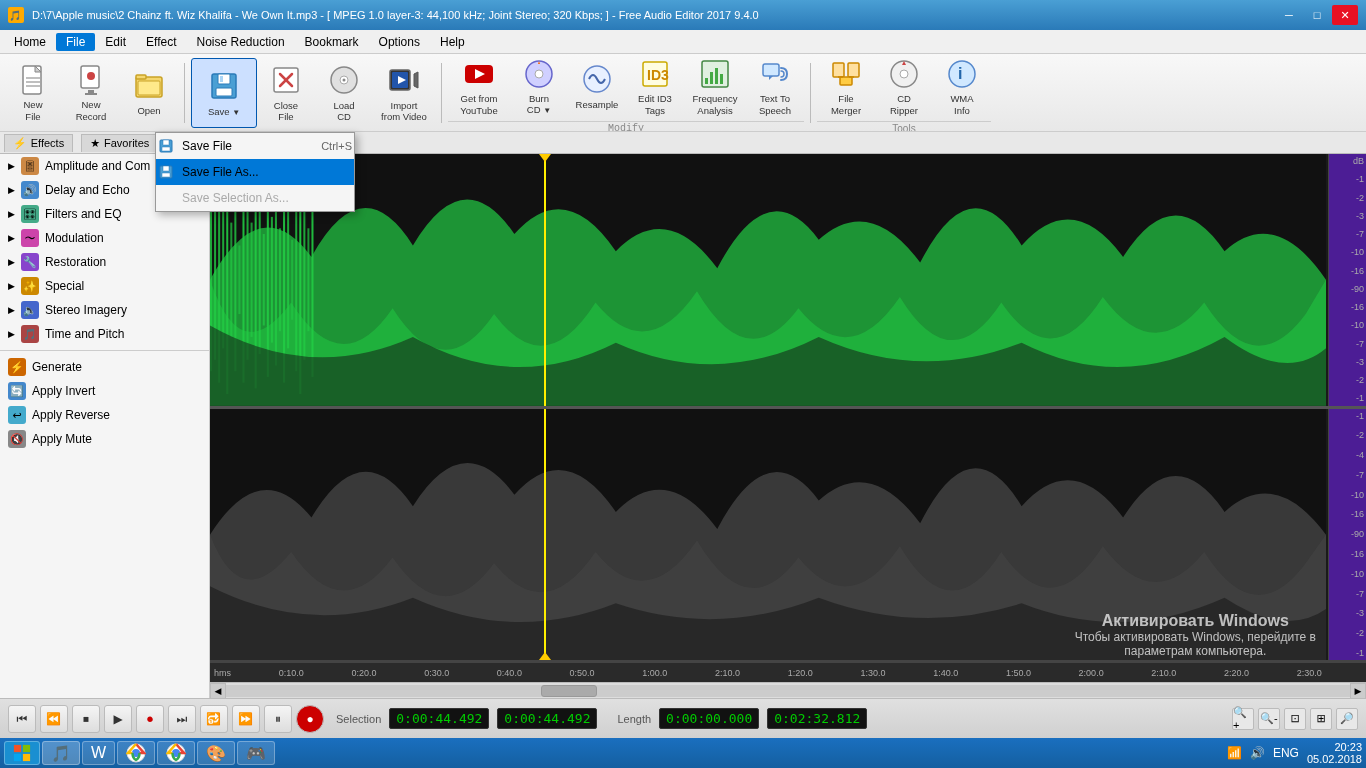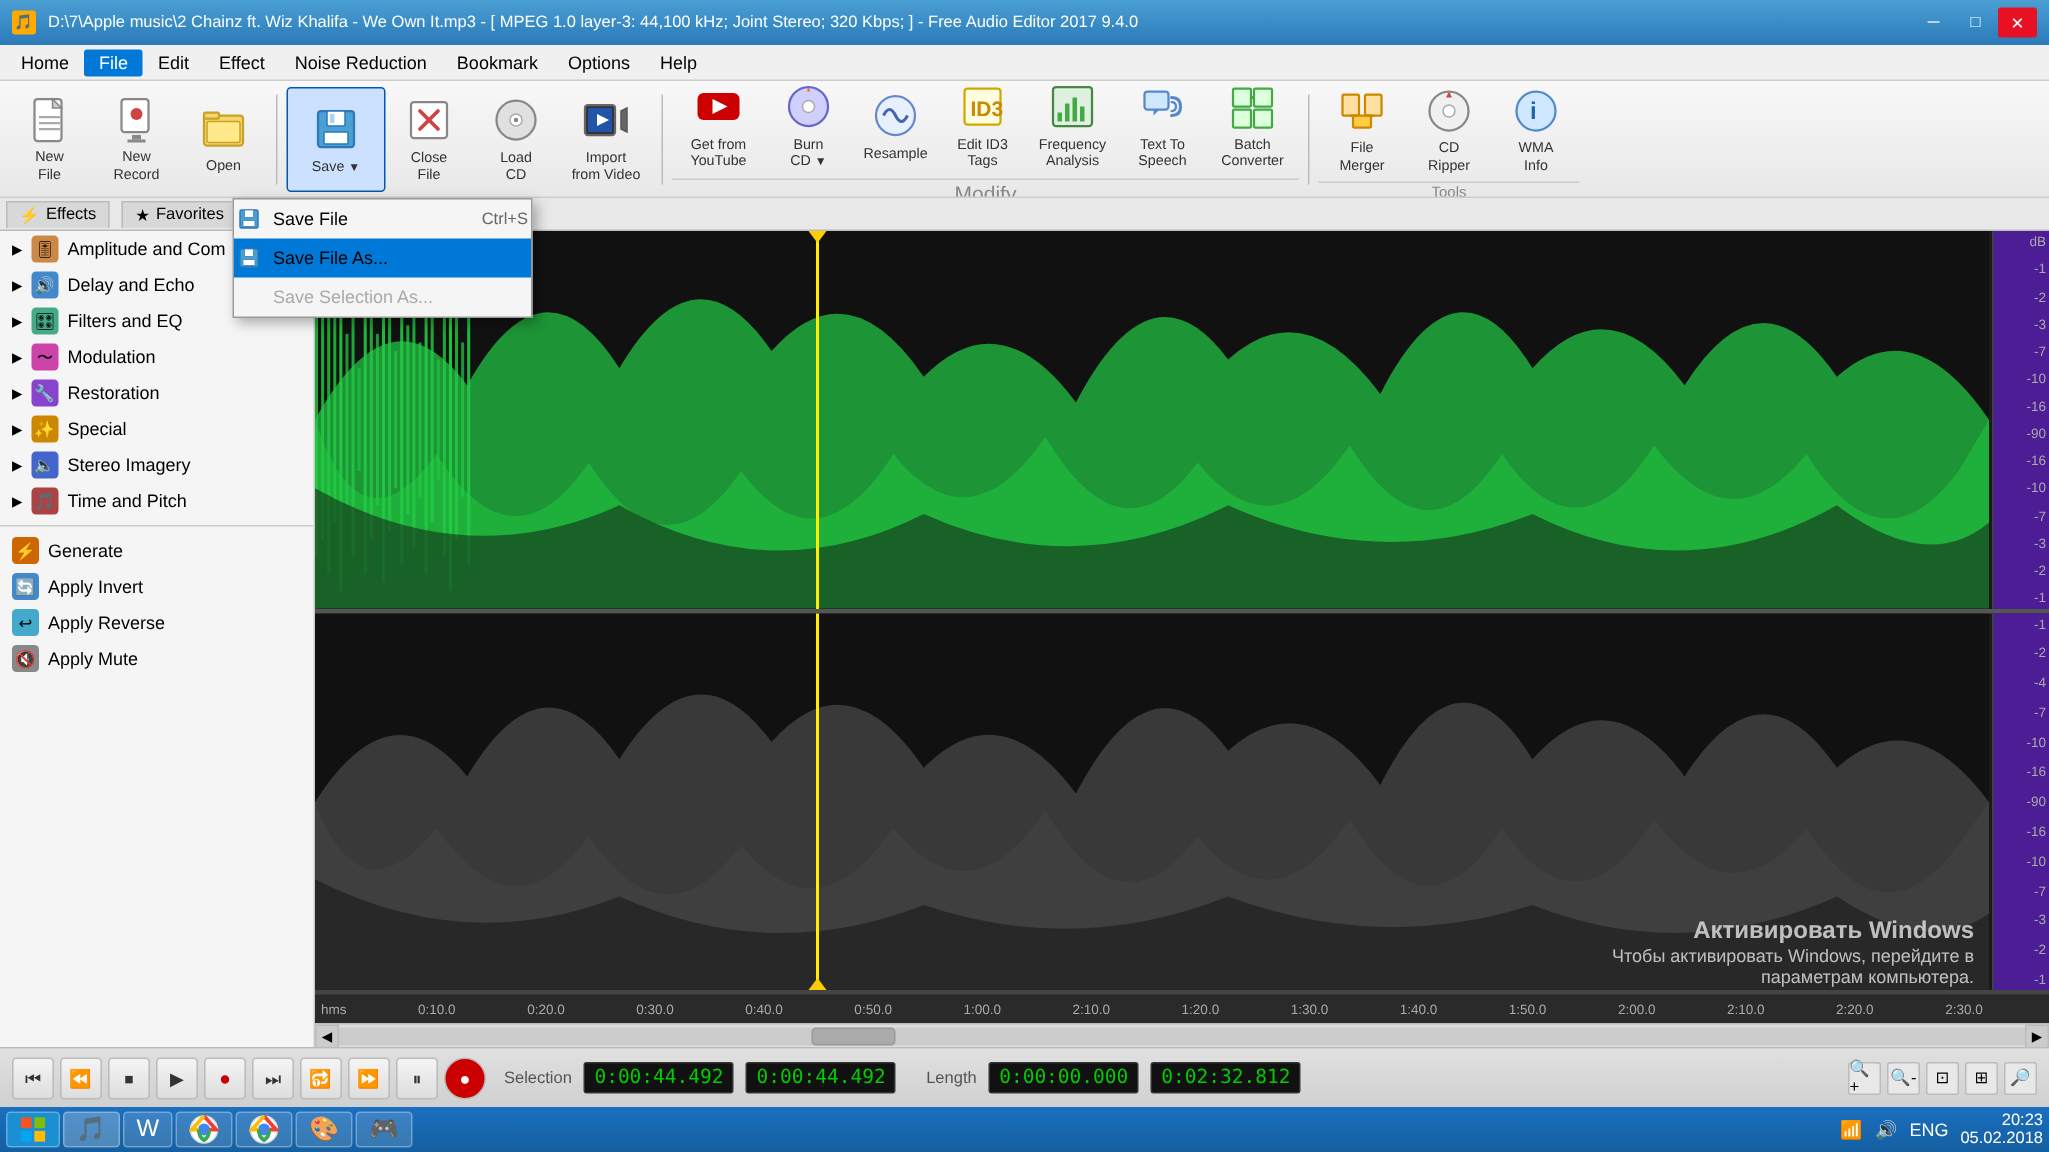--- a/index.html
+++ b/index.html
@@ -268,21 +268,21 @@
     
     .waveform-svg { width: 100%; height: 100%; }
 
     
     .activation-watermark {
       position: absolute;
       right: 50px;
       bottom: 40px;
       color: rgba(255,255,255,0.7);
       font-size: 13px;
-      text-align: right;
+      text-align: center;
       pointer-events: none;
       margin-left: 32px;
     }
 
     
     .scrollbar-thumb {
       height: 12px;
       background: #aaa;
       border: 1px solid #999;
       border-radius: 3px;
@@ -470,34 +470,22 @@
         <div class="btn-icon">
           <svg width="32" height="32" viewBox="0 0 32 32">
               <rect x="4" y="6" width="16" height="12" rx="2" fill="#d0e8ff" stroke="#5588cc" stroke-width="1.5"></rect>
               <polygon points="10,18 10,22 14,18" fill="#5588cc"></polygon>
               <path d="M22 10 Q28 10 28 16 Q28 22 22 22" fill="none" stroke="#5588cc" stroke-width="2" stroke-linecap="round"></path>
               <path d="M22 13 Q25 13 25 16 Q25 19 22 19" fill="none" stroke="#5588cc" stroke-width="1.5" stroke-linecap="round"></path>
             </svg>
         </div>
         <span class="btn-label">Text To<br>Speech</span>
       </div>
-      <div class="toolbar-btn" style="width:62px;">
-        <div class="btn-icon">
-          <svg width="32" height="32" viewBox="0 0 32 32">
-              <rect x="3" y="4" width="12" height="12" rx="1" fill="#ddffdd" stroke="#44aa44" stroke-width="1.5"></rect>
-              <rect x="17" y="4" width="12" height="12" rx="1" fill="#ddffdd" stroke="#44aa44" stroke-width="1.5"></rect>
-              <rect x="3" y="18" width="12" height="12" rx="1" fill="#ddffdd" stroke="#44aa44" stroke-width="1.5"></rect>
-              <rect x="17" y="18" width="12" height="12" rx="1" fill="#ddffdd" stroke="#44aa44" stroke-width="1.5"></rect>
-              <path d="M15 10 L17 10" stroke="#44aa44" stroke-width="2" marker-end="url(#arrow)"></path>
-            </svg>
-        </div>
-        <span class="btn-label">Batch<br>Converter</span>
-      </div>
-    </div>
-    <div style="font-size:14px; color:#888; border-top:1px solid #ccc; width:100%; text-align:center; padding-top:1px;">Modify</div>
+    </div>
+    <div style="font-size:10px; color:#888; border-top:1px solid #ccc; width:100%; text-align:center; padding-top:1px;font-family:Liberation Mono, monospace;">Modify</div>
   </div>
 
   <div class="toolbar-separator"></div>
 
   <div style="display:flex; flex-direction:column; height:100%; align-items:center; justify-content:center;">
     <div style="display:flex;">
       <div class="toolbar-btn">
         <div class="btn-icon">
           <svg width="32" height="32" viewBox="0 0 32 32">
               <rect x="3" y="5" width="11" height="14" rx="1" fill="#ffe0a0" stroke="#cc8800" stroke-width="1.5"></rect>

